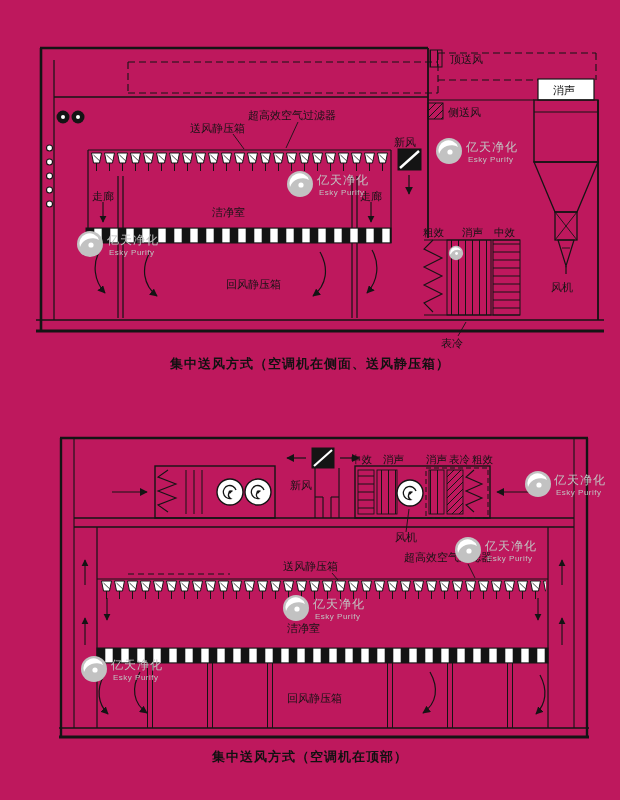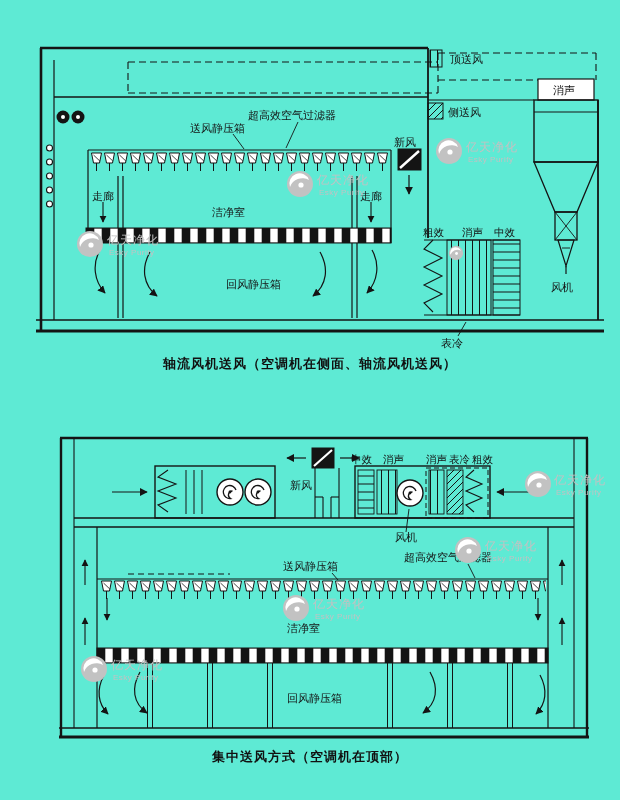--- a/index.html
+++ b/index.html
@@ -1,19 +1,19 @@
 <!DOCTYPE html>
 <html><head>
 <meta charset="utf-8">
 <style>
   * { margin:0; padding:0; box-sizing:border-box; }
   html,body { width:620px; height:800px; }
   body { background:#ffffff; }
   .page {
-    position:relative; width:620px; height:800px; background:#5eead4;
+    position:relative; width:620px; height:800px; background:#be185d;
     overflow:hidden;
     font-family:"Liberation Sans","DejaVu Sans",sans-serif;
   }
   .page svg { position:absolute; left:0; top:0; }
   .ink  { stroke:#141414; fill:none; }
   .txt  { fill:#141414; stroke:none; }
   .diagram-label { font-size:11px; }
   .diagram-label.small { font-size:10.5px; }
   .wm-cn { font-size:12px; fill:#c2c2c2; letter-spacing:1px; }
   .wm-en { font-size:8px;  fill:#c2c2c2; letter-spacing:0.5px; }
@@ -338,16 +338,16 @@
       <use href="#wm-logo" x="296" y="608"></use>
       <text class="wm-cn" x="313" y="608">亿天净化</text>
       <text class="wm-en" x="315" y="619">Esky Purify</text>
       <use href="#wm-logo" x="94" y="669"></use>
       <text class="wm-cn" x="111" y="669">亿天净化</text>
       <text class="wm-en" x="113" y="680">Esky Purify</text>
     </g>
   </g>
 </svg>
 
-<div class="caption cap1">轴流风机送风（空调机在侧面、轴流风机送风）</div>
+<div class="caption cap1">集中送风方式（空调机在侧面、送风静压箱）</div>
 <div class="caption cap2">集中送风方式（空调机在顶部）</div>
 
 </div>
 
 </body></html>

